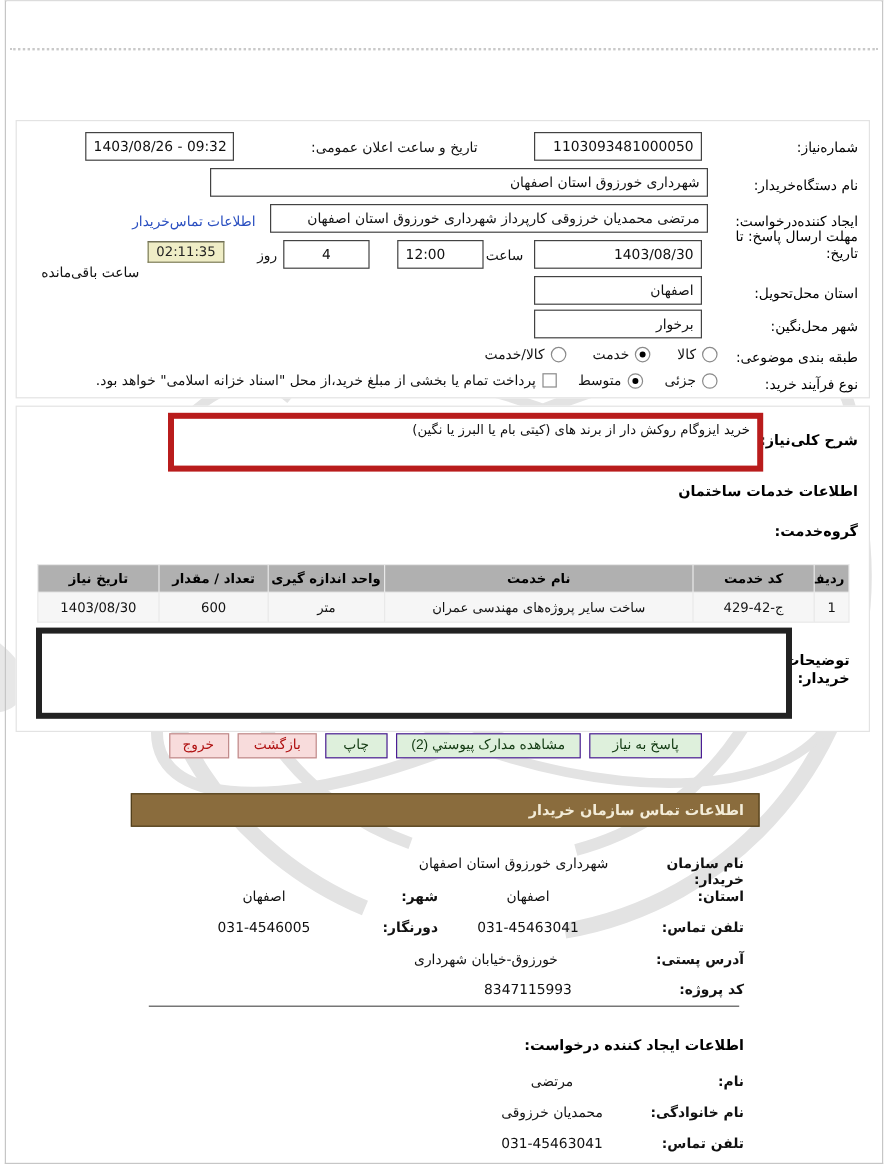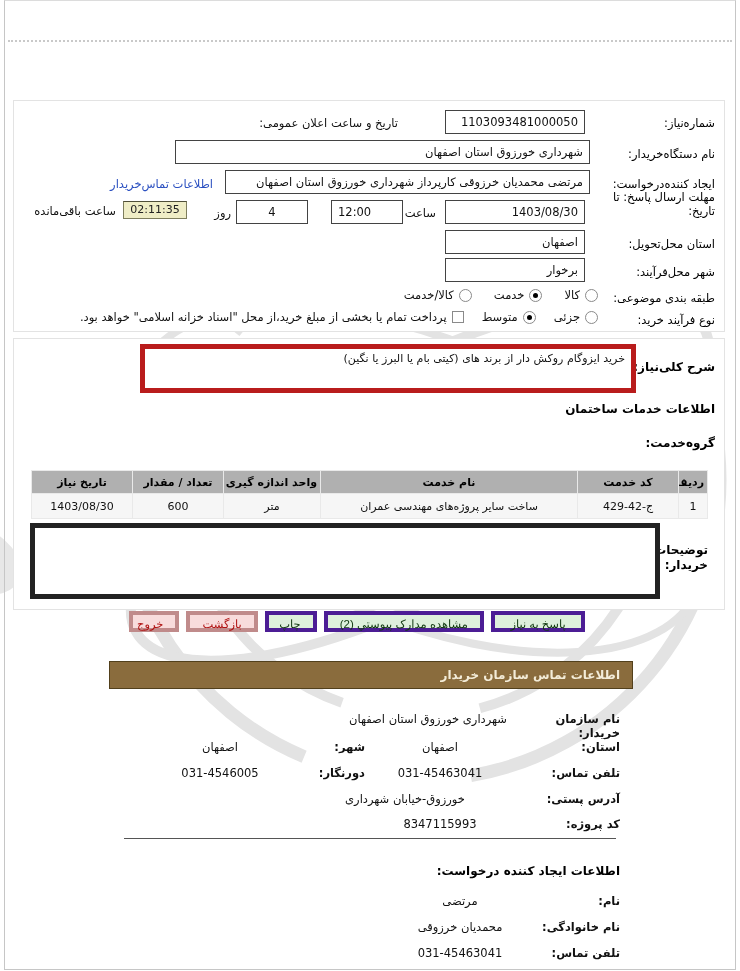--- a/index.html
+++ b/index.html
@@ -29,21 +29,21 @@
   .radio.sel::after{content:"";position:absolute;left:3px;top:3px;width:5px;height:5px;border-radius:50%;background:#000;}
   .radio.sel{position:relative;}
   .cb{display:inline-block;width:12px;height:12px;border:1px solid #8a8a8a;background:#fff;box-sizing:border-box;flex:0 0 auto;}
   .textarea{position:absolute;background:#fff;border:5px solid #b91c1c;box-sizing:border-box;
             padding:3px 6px;font-size:11px;line-height:14px;overflow:hidden;text-align:right;}
   .tbl{position:absolute;border-collapse:separate;border-spacing:1px;background:#e9e9e9;table-layout:fixed;}
   .tbl th{background:#b0b0b0;color:#000;font-size:11px;font-weight:bold;height:22px;padding:0 3px;white-space:nowrap;overflow:hidden;}
   .tbl td{background:#f6f6f6;font-size:11px;height:24px;text-align:center;padding:0 3px;white-space:nowrap;overflow:hidden;}
   .btnrow{position:absolute;display:flex;direction:rtl;gap:7px;}
   .btn{height:21px;line-height:19px;padding:0 12px;font-size:11.5px;box-sizing:border-box;
-       border:4px solid #4c1d95;background:#def0dc;color:#123a12;cursor:pointer;white-space:nowrap;}
+       border:1px solid #4c1d95;background:#def0dc;color:#123a12;cursor:pointer;white-space:nowrap;}
   .btn.pink{background:#f8dcdc;border-color:#c08b8b;color:#b01212;}
   .crow{position:absolute;right:120px;display:flex;direction:rtl;align-items:flex-start;}
   .cl{width:105px;text-align:right;font-weight:bold;font-size:11.5px;}
   .cv{width:150px;text-align:center;font-size:11.5px;}
   .cl2{width:80px;text-align:right;font-weight:bold;font-size:11.5px;}
   .cv2{width:130px;text-align:center;font-size:11.5px;}
   .hr{position:absolute;border-top:1px solid #555;}
   .wm{position:absolute;inset:0;z-index:0;pointer-events:none;}
 </style>
 </head>
@@ -67,41 +67,42 @@
 
   <div class="frame"></div>
   <div class="dotted"></div>
 
 
   <div class="abs panel" style="top:100px;right:15px;width:710px;height:230px;"></div>
 
   <div class="flabel" style="top:116px;">شماره‌نیاز:</div>
   <div class="inp ltr" style="top:110px;right:155px;width:140px;text-align:right;">1103093481000050</div>
   <div class="abs" style="top:116px;right:342px;">تاریخ و ساعت اعلان عمومی:</div>
+  <div class="inp ltr" style="top:110px;right:545px;width:124px;text-align:right;">1403/08/26 - 09:32</div>
 
   <div class="flabel" style="top:147px;">نام دستگاه‌خریدار:</div>
   <div class="inp" style="top:140px;right:150px;width:415px;">شهرداری خورزوق استان اصفهان</div>
 
   <div class="flabel" style="top:177px;">ایجاد کننده‌درخواست:</div>
   <div class="inp" style="top:170px;right:150px;width:365px;">مرتضی محمدیان خرزوقی کارپرداز شهرداری خورزوق استان اصفهان</div>
   <div class="abs link" style="top:177px;right:527px;">اطلاعات تماس‌خریدار</div>
 
   <div class="flabel" style="top:190px;">مهلت ارسال پاسخ: تا تاریخ:</div>
   <div class="inp ltr" style="top:200px;right:155px;width:140px;text-align:right;">1403/08/30</div>
   <div class="abs" style="top:206px;right:304px;">ساعت</div>
   <div class="inp l" style="top:200px;right:337px;width:72px;">12:00</div>
   <div class="inp c" style="top:200px;right:432px;width:72px;">4</div>
   <div class="abs" style="top:206px;right:509px;">روز</div>
   <div class="countdown ltr" style="top:201px;right:553px;width:64px;">02:11:35</div>
-  <div class="abs" style="top:204px;right:624px;">ساعت باقی‌مانده</div>
+  <div class="abs" style="top:220px;right:624px;">ساعت باقی‌مانده</div>
 
   <div class="flabel" style="top:237px;">استان محل‌تحویل:</div>
   <div class="inp" style="top:230px;right:155px;width:140px;">اصفهان</div>
 
-  <div class="flabel" style="top:265px;">شهر محل‌فرآیند:</div>
+  <div class="flabel" style="top:265px;">شهر محل‌نگین:</div>
   <div class="inp" style="top:258px;right:155px;width:140px;">برخوار</div>
 
   <div class="flabel" style="top:291px;">طبقه بندی موضوعی:</div>
   <div class="optrow" style="top:288px;right:142px;">
     <label class="opt">
       <span class="radio"></span>
       <span>کالا</span>
     </label>
     <label class="opt">
       <span class="radio sel"></span>

